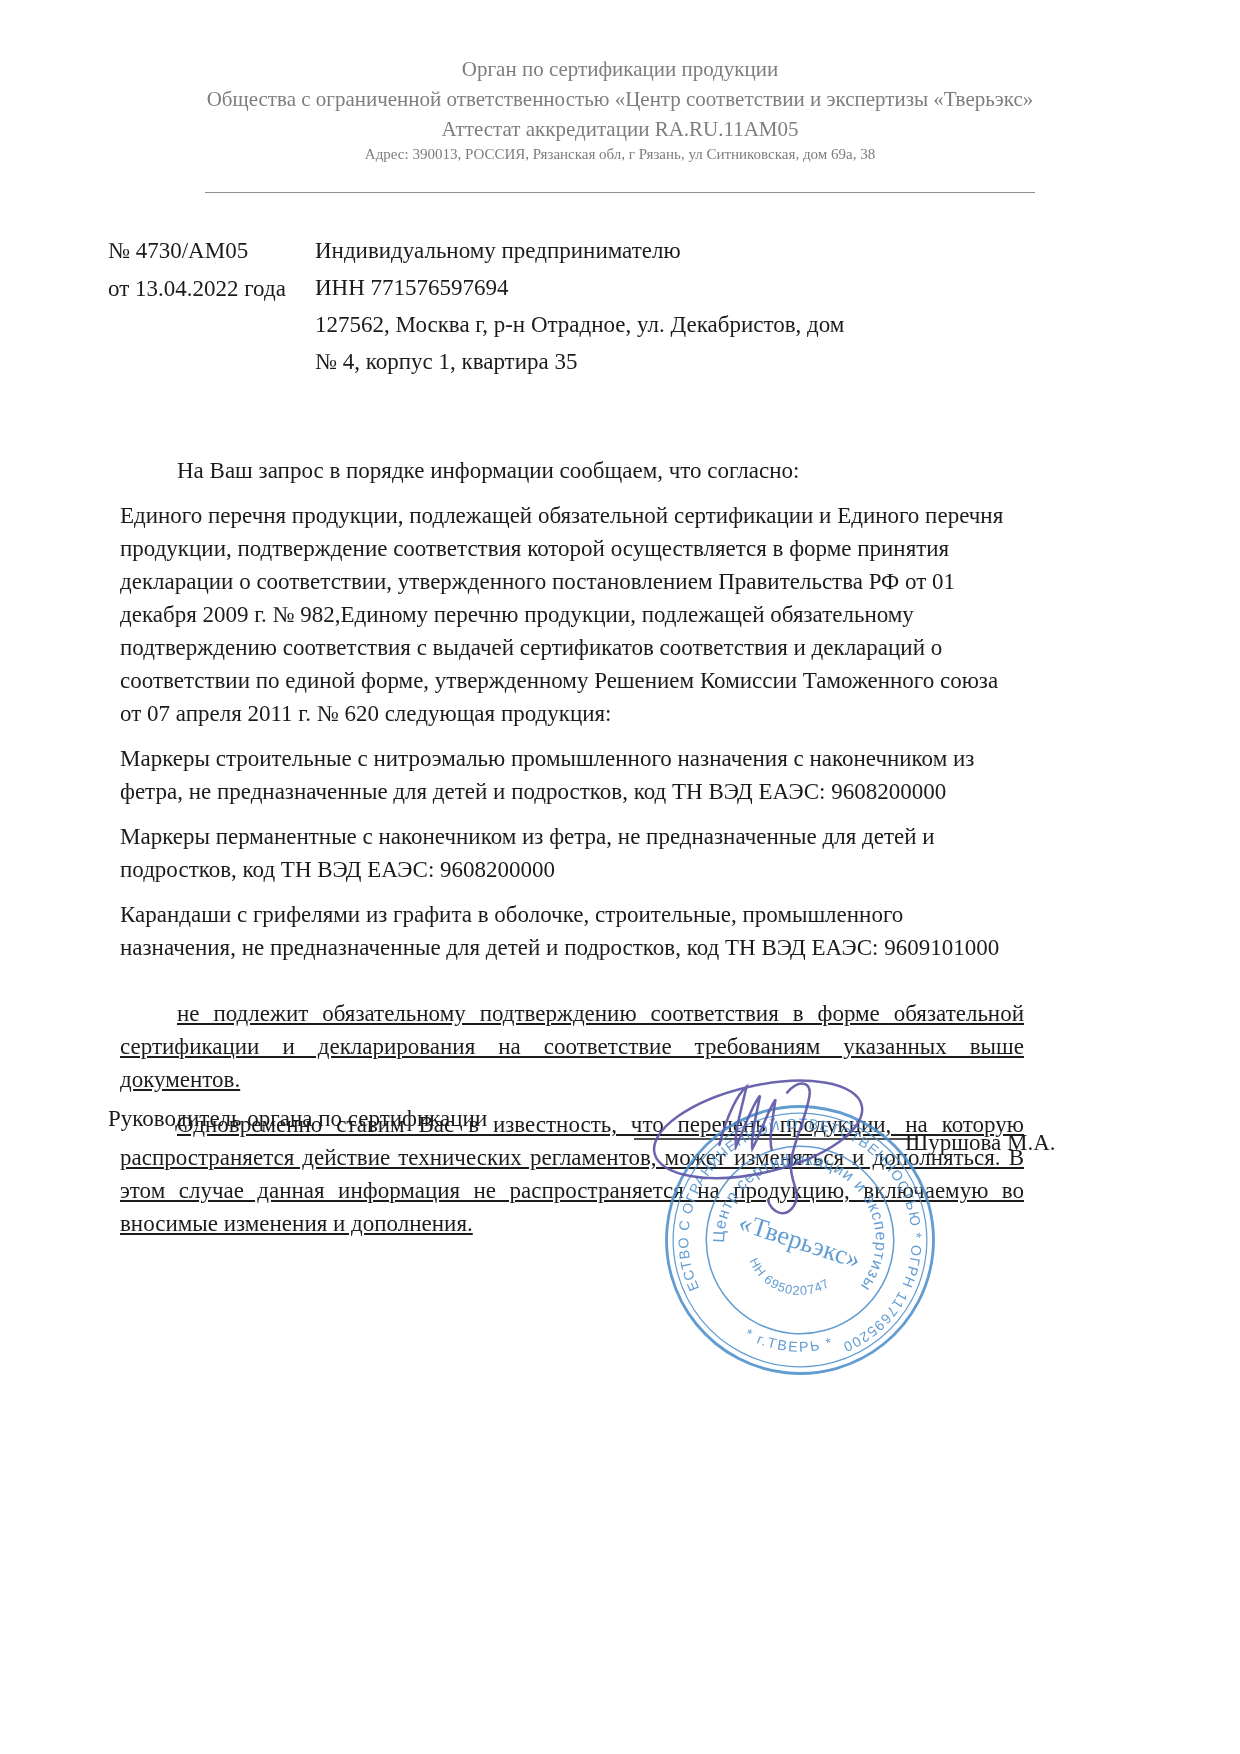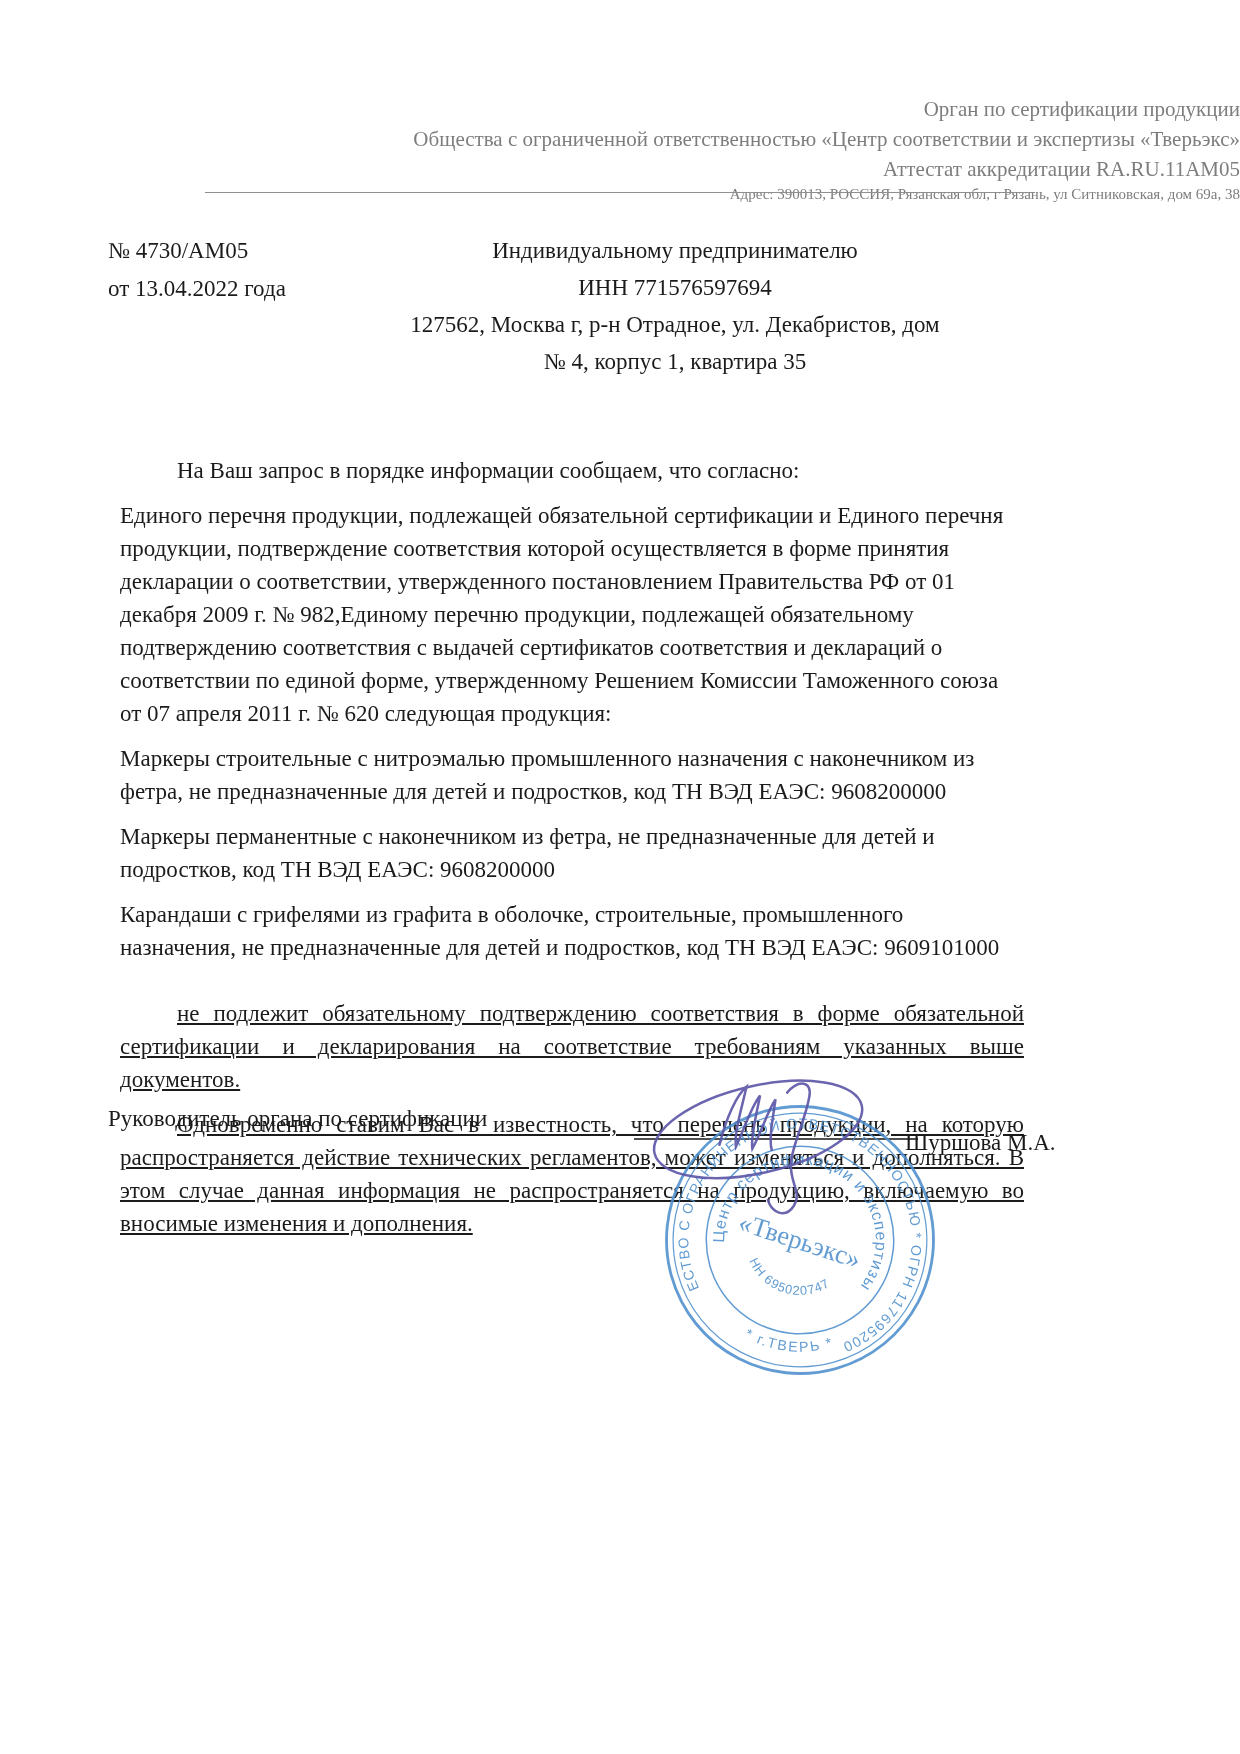--- a/index.html
+++ b/index.html
@@ -1,27 +1,27 @@
 <!DOCTYPE html>
 <html><head>
 <meta charset="utf-8">
 <style>
   html,body { margin:0; padding:0; background:#ffffff; }
   .page {
     position:relative; width:1240px; height:1754px; background:#ffffff;
     font-family:"Liberation Serif", serif; color:#1b1b1b; overflow:hidden;
   }
   
-  .letterhead { position:absolute; top:54px; left:0; width:100%; text-align:right; color:#7d7d7d;margin-top:40px; }
+  .letterhead { position:absolute; top:54px; left:0; width:100%; text-align:center; color:#7d7d7d; }
   .lh-main  { font-size:21px; line-height:30px; }
   .lh-small { font-size:15px; line-height:21px; }
   .header-divider { position:absolute; top:192px; left:205px; width:830px; border-top:1.5px solid #8f8f8f; }
   
   .refblock  { position:absolute; left:108px; top:232px; font-size:23px; line-height:38px; }
-  .addressee { position:absolute; right:205px; top:232px; width:720px; font-size:23px; line-height:37px; text-align:center;font-family:Liberation Serif, serif; }
+  .addressee { position:absolute; right:205px; top:232px; width:720px; font-size:23px; line-height:37px; text-align:left;font-family:Liberation Serif, serif; }
   
   .bodytext { position:absolute; left:108px; top:442px; width:928px; font-size:23px; line-height:33px; }
   .bodytext p { margin:12px; }
   .indent { text-indent:57px; }
   .just   { text-align:justify;text-decoration:underline; }
   .gap    { margin-top:33px !important; }
   
   .sig-role { position:absolute; left:108px; top:1106px; font-size:23px; }
   .sig-name { position:absolute; left:905px; top:1106px; font-size:23px;margin-top:24px; }
   .sig-line { position:absolute; left:634px; top:1138px; width:284px; border-top:2px solid #4f4f4f; }

